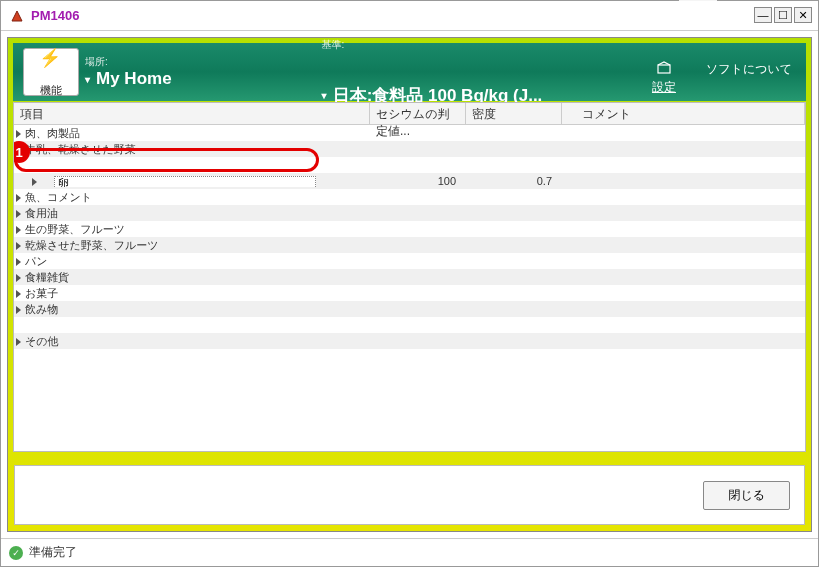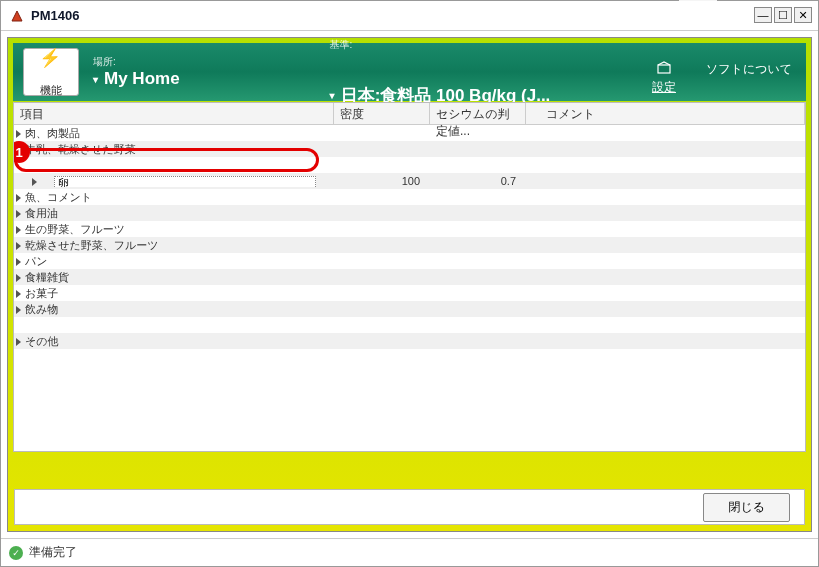--- a/index.html
+++ b/index.html
@@ -1,57 +1,57 @@
 <!DOCTYPE html>
 <html><head>
 <meta charset="utf-8">
 <style>
 * { box-sizing: border-box; margin: 0; padding: 0; }
 body { font-family: "Meiryo", "MS PGothic", sans-serif; font-size: 12px; background: #fff; }
 .window { width: 819px; height: 567px; border: 1px solid #999; position: relative; background: #fff; }
 .titlebar { height: 30px; background: #fff; border-bottom: 1px solid #ccc; display: flex; align-items: center; padding: 0 8px; position: relative; }
 .app-icon { width: 16px; height: 16px; margin-right: 6px; }
-.app-title { font-size: 13px; font-weight: bold; color: #0f172a; }
+.app-title { font-size: 13px; font-weight: bold; color: #a21caf; }
 .titlebar-controls { position: absolute; right: 6px; top: 6px; display: flex; gap: 2px; }
 .tbtn { width: 18px; height: 16px; border: 1px solid #888; background: #f0f0f0; display: flex; align-items: center; justify-content: center; font-size: 11px; cursor: pointer; font-family: Arial; line-height: 1; }
 .extra-handle { position: absolute; top: -6px; right: 100px; width: 40px; height: 14px; border: 1px solid #999; border-radius: 0 0 6px 6px; background: #f5f5f5; }
 .content-area { position: absolute; top: 30px; left: 0; right: 0; bottom: 28px; padding: 6px; }
 .inner-frame { width: 100%; height: 100%; background: linear-gradient(to bottom, #b5e000 0%, #e5e500 100%); border: 1px solid #888; padding: 5px; position: relative; }
 .header-band { height: 58px; background: linear-gradient(to bottom, #1a8a6a 0%, #0f7a5a 50%, #259870 100%); position: relative; display: flex; align-items: center; padding: 0 10px; color: #fff; }
 .func-btn { width: 56px; height: 48px; background: #fff; border: 1px solid #aaa; border-radius: 3px; display: flex; flex-direction: column; align-items: center; justify-content: center; cursor: pointer; }
 .func-icon { font-size: 18px; color: #f5a623; }
 .func-label { font-size: 11px; color: #333; margin-top: 14px; }
-.hdr-col { margin-left: 14px; display: flex; flex-direction: column; }
+.hdr-col { margin-left: 6px; display: flex; flex-direction: column; }
 .hdr-label { font-size: 10px; color: rgba(255,255,255,0.85); }
 .hdr-value { font-size: 17px; font-weight: 600; color: #fff; display: flex; align-items: center; }
 .caret { font-size: 10px; margin-right: 6px; }
 .hdr-col2 { margin-left: 150px; gap: 32px; }
 .settings-link { position: absolute; right: 130px; top: 18px; color: #fff; display: flex; align-items: center; gap: 4px; cursor: pointer; text-decoration: underline; flex-direction: column; }
 .about-link { position: absolute; right: 14px; top: 18px; color: #fff; cursor: pointer; font-size: 12px; }
 .box-icon { width: 14px; height: 14px; display: inline-block; }
 .table-wrap { background: #fff; border: 1px solid #bbb; margin-top: 1px; height: 350px; position: relative; overflow: hidden; }
 .thead { display: flex; height: 22px; background: #f4f4f4; border-bottom: 1px solid #ccc; }
 .th { border-right: 1px solid #ccc; padding: 3px 6px; font-size: 12px; color: #333; }
-.col1 { width: 320px; }
+.col1 { width: 356px; }
 .col2 { width: 96px; }
 .col3 { width: 96px; }
 .col4 { flex: 1; margin-left: 14px; }
 .tbody { }
 .row { display: flex; height: 16px; align-items: center; }
 .row:nth-child(odd) { background: #fff; }
 .row:nth-child(even) { background: #f0f0f0; }
 .cell { padding: 0 0; font-size: 11px; color: #333; overflow: hidden; white-space: nowrap; }
 .tri { display: inline-block; width: 0; height: 0; border-top: 4px solid transparent; border-bottom: 4px solid transparent; border-left: 5px solid #555; margin-right: 4px; margin-left: 2px; vertical-align: middle; }
 .selected-row .cell.col1 { position: relative; }
 .selected-input { position: absolute; left: 40px; top: 1px; width: 262px; height: 15px; border: 1px dotted #888; background: #fff; font-size: 11px; padding: 0 3px; }
 .cell.col2r { text-align: right; padding-right: 10px; }
 .cell.col3r { text-align: right; padding-right: 10px; }
 .annot-circle { position: absolute; left: 0px; top: 45px; width: 305px; height: 24px; border: 3px solid #e30000; border-radius: 12px; pointer-events: none; z-index: 5; }
 .annot-badge { position: absolute; left: -6px; top: 38px; width: 22px; height: 22px; background: #e30000; color: #fff; border-radius: 50%; display: flex; align-items: center; justify-content: center; font-weight: bold; font-size: 13px; z-index: 6; }
-.bottom-bar { position: absolute; bottom: 6px; left: 6px; right: 6px; height: 36px; background: #fff; border: 1px solid #bbb; display: flex; align-items: center; justify-content: flex-end; padding: 10px 14px; }
+.bottom-bar { position: absolute; bottom: 6px; left: 6px; right: 6px; height: 60px; background: #fff; border: 1px solid #bbb; display: flex; align-items: center; justify-content: flex-end; padding: 10px 14px; }
 .close-btn { padding: 5px 24px; border: 1px solid #888; background: #f4f4f4; border-radius: 2px; cursor: pointer; font-size: 12px; }
 .statusbar { position: absolute; bottom: 0; left: 0; right: 0; height: 28px; background: #fff; border-top: 1px solid #ccc; display: flex; align-items: center; padding: 0 8px; gap: 6px; color: #333; font-size: 12px; }
 .status-icon { width: 14px; height: 14px; border-radius: 50%; background: #4caf50; display: flex; align-items: center; justify-content: center; color: #fff; font-size: 9px; }
 </style>
 </head>
 <body>
 
 <div class="window">
   <div class="extra-handle"></div>
   <div class="titlebar">
@@ -97,22 +97,22 @@
               </svg>
           </span>
           <span>設定</span>
         </div>
         <a class="about-link">ソフトについて</a>
       </div>
 
       <div class="table-wrap">
         <div class="thead">
           <div class="th col1">項目</div>
+          <div class="th col2">セシウムの判定値...</div>
           <div class="th col3">密度</div>
-          <div class="th col2">セシウムの判定値...</div>
           <div class="th col4">コメント</div>
         </div>
         <div class="tbody" id="tbody">
             <div class="row">
               <div class="cell col1"><span class="tri"></span><span>肉、肉製品</span></div>
               <div class="cell col2 col2r"></div>
               <div class="cell col3 col3r"></div>
               <div class="cell col4"></div>
             </div>
             <div class="row">

